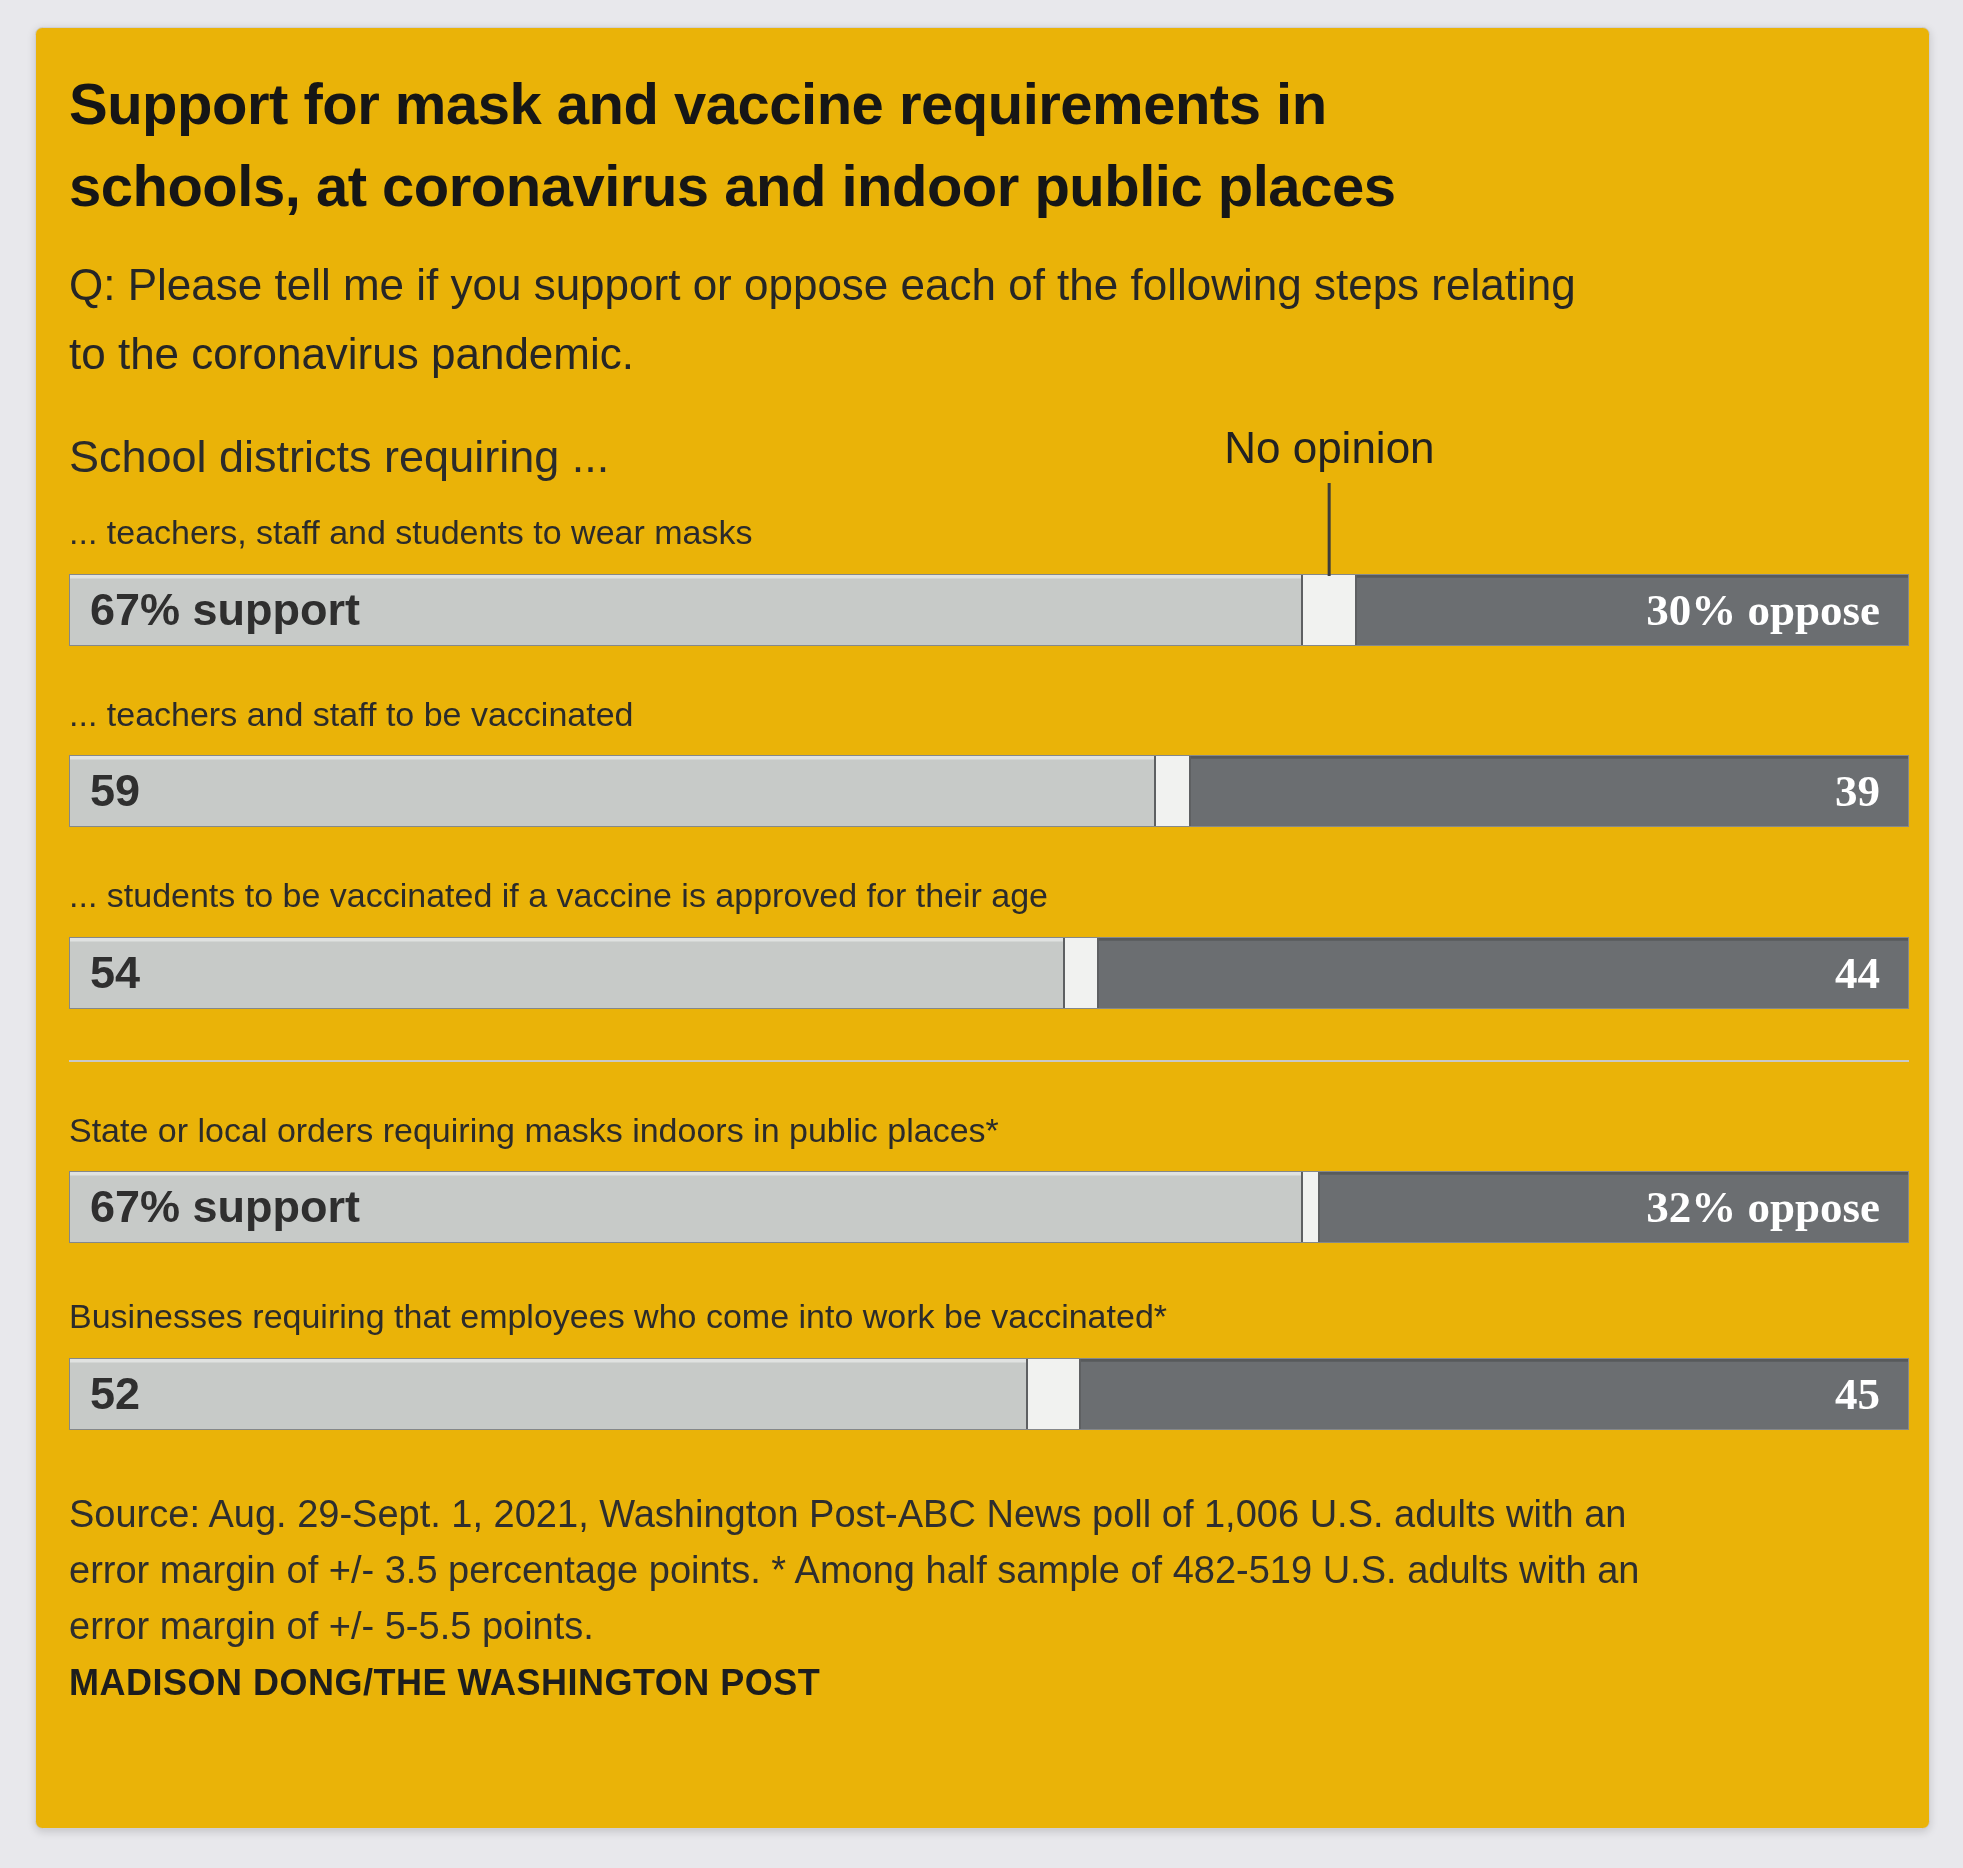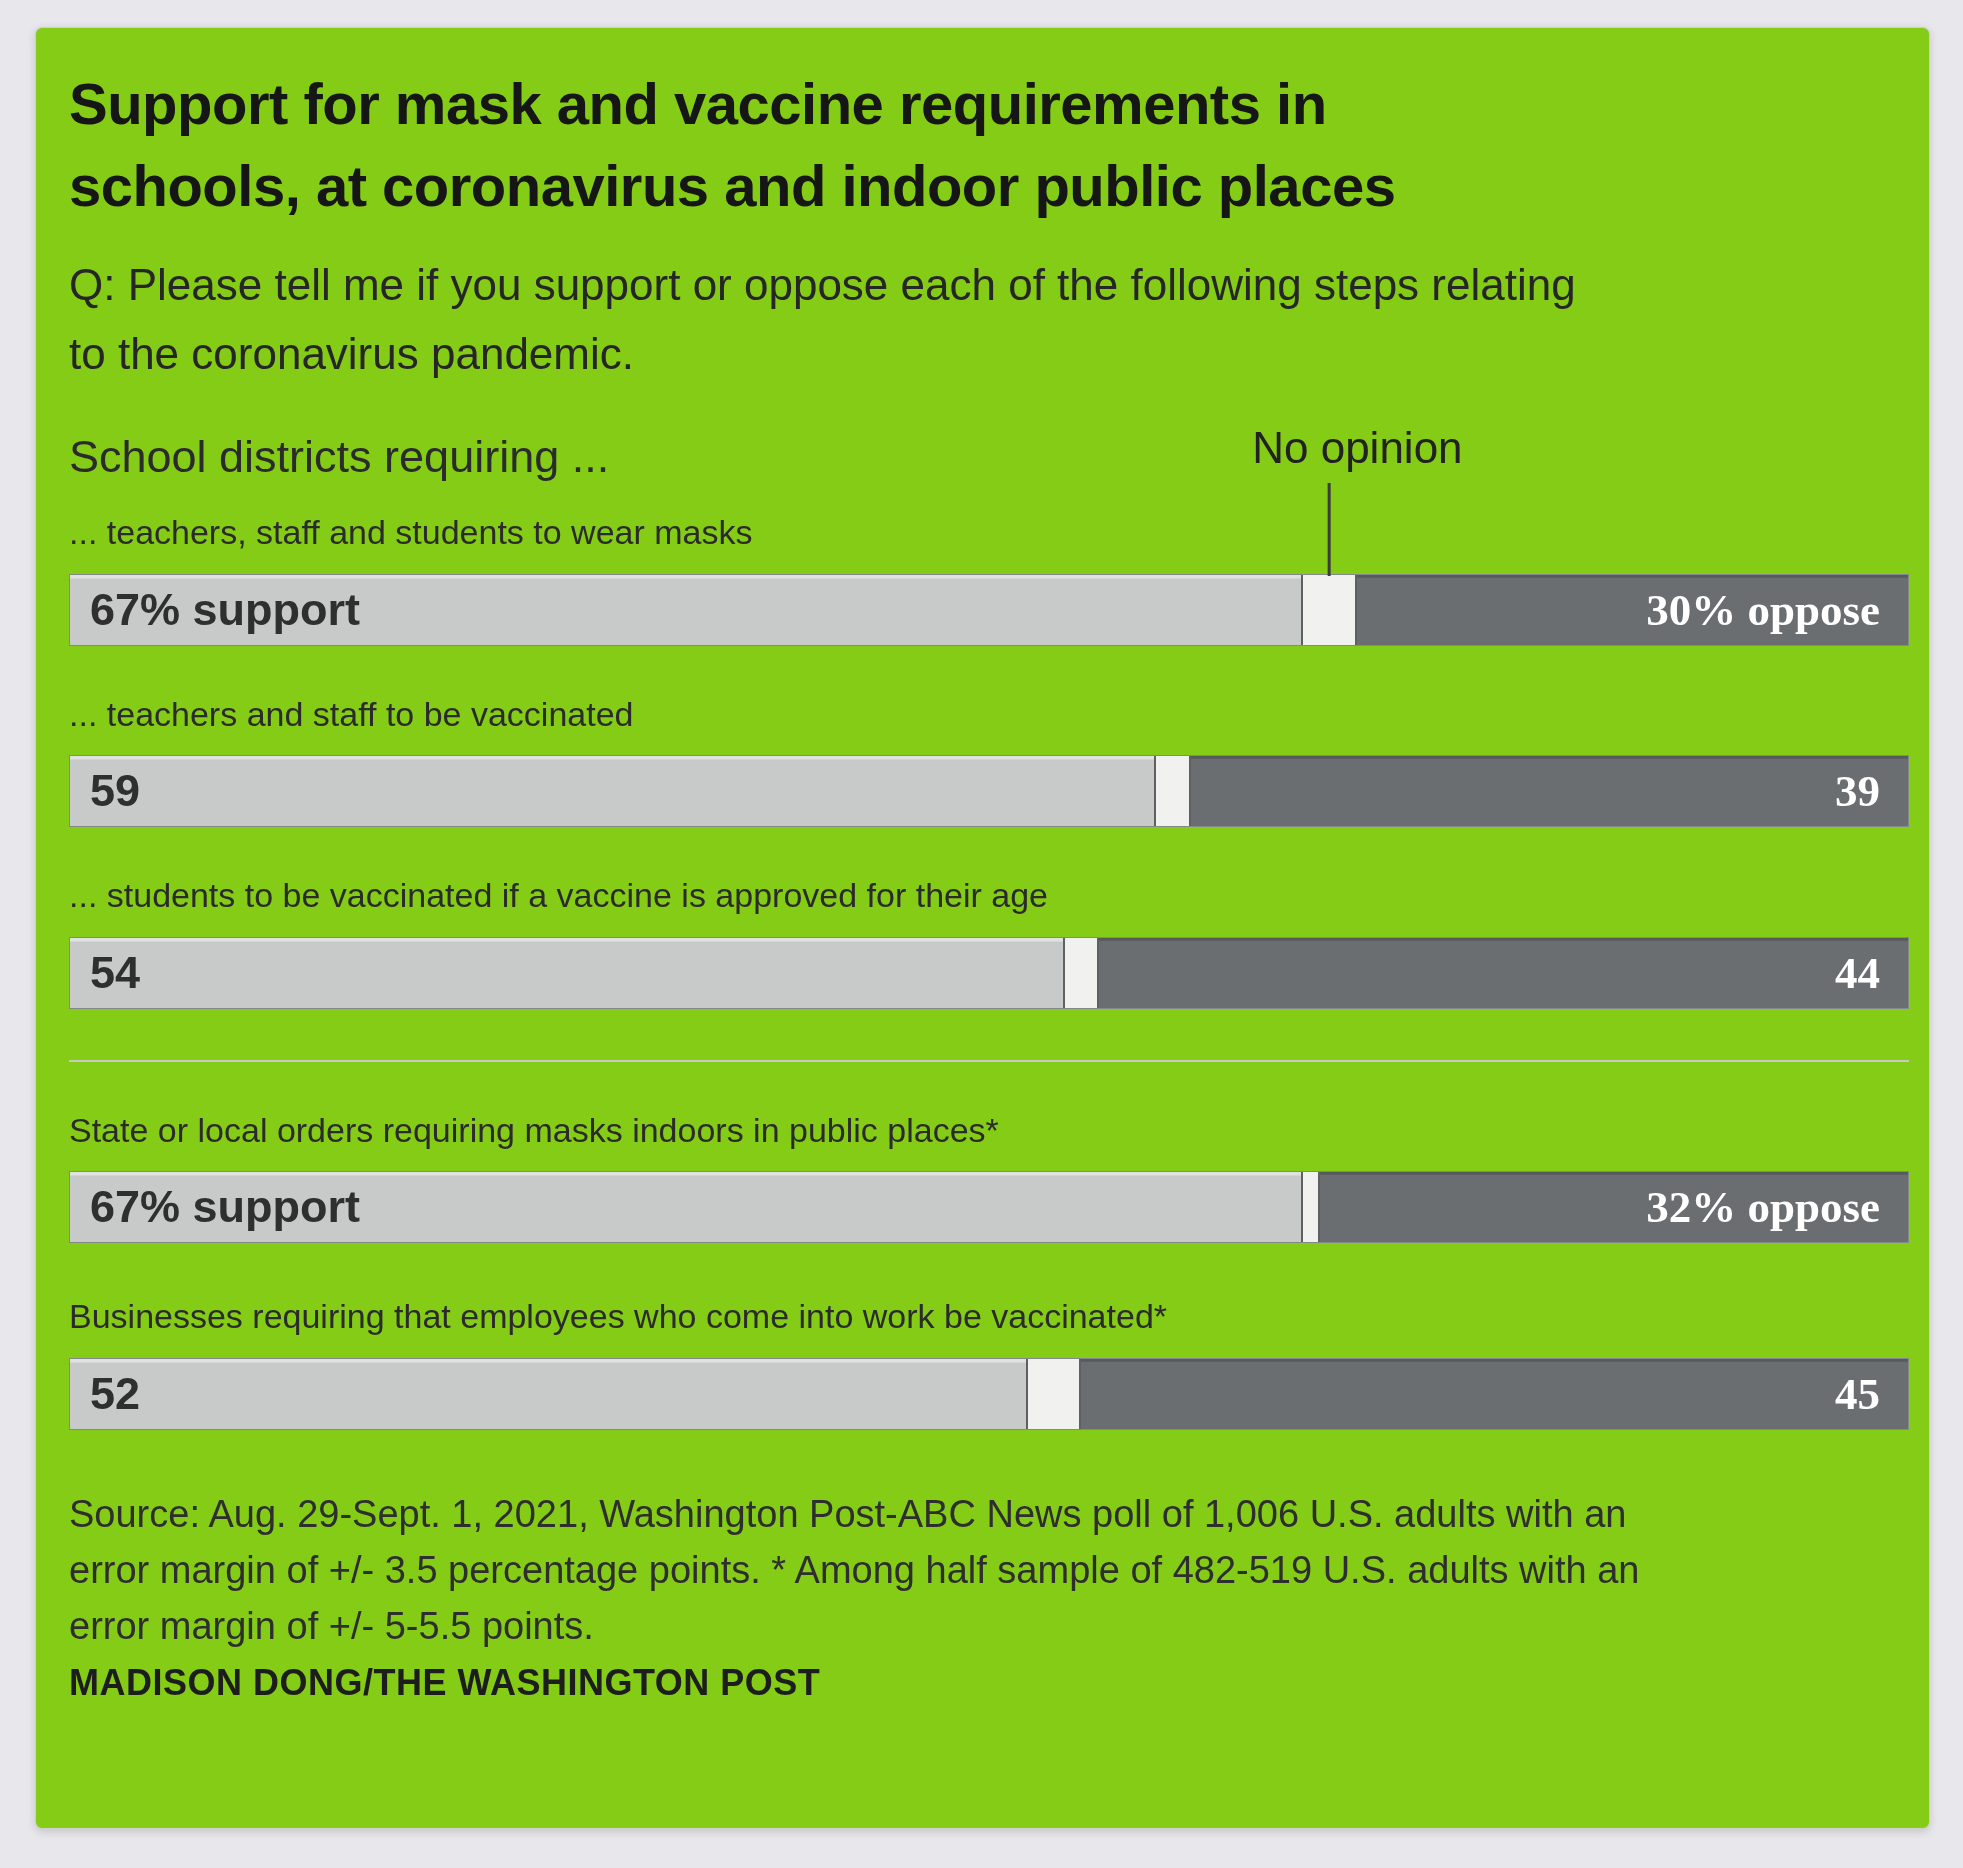--- a/index.html
+++ b/index.html
@@ -11,21 +11,21 @@
     font-family: "Liberation Sans", "DejaVu Sans", sans-serif;
     overflow: hidden;
   }
   .card {
     position: absolute;
     left: 35px;
     top: 27px;
     width: 1895px;
     height: 1802px;
     box-sizing: border-box;
-    background: #84cc16;
+    background: #eab308;
     border: 0.9px solid #cfcfd4;
     border-radius: 7.3px;
     box-shadow: 0 2.7px 9px rgba(0,0,0,0.15);
     padding: 35px 20px 0 33px;
     overflow: hidden;
   }
   .title {
     font-size: 58px;
     font-weight: bold;
     color: #161616;
@@ -133,21 +133,21 @@
   </div>
 
   <div class="question">
     <div>Q: Please tell me if you support or oppose each of the following steps relating</div>
     <div>to the coronavirus pandemic.</div>
   </div>
 
   <div class="group-label">School districts requiring ...</div>
 
   <div class="row first">
-    <div class="anno-label anno-pos" style="left: 68.5%; margin-left: 28px;">No opinion</div>
+    <div class="anno-label anno-pos" style="left: 68.5%;">No opinion</div>
     <div class="anno-line anno-pos" style="left: 68.5%;"></div>
     <div class="row-label">... teachers, staff and students to wear masks</div>
     <div class="bar">
       <div class="seg support" style="width: 67%;">
         <span class="val support-val">67% support</span>
       </div>
       <div class="seg gap" style="width: 3%;"></div>
       <div class="seg oppose" style="width: 30%;">
         <span class="val oppose-val">30% oppose</span>
       </div>

